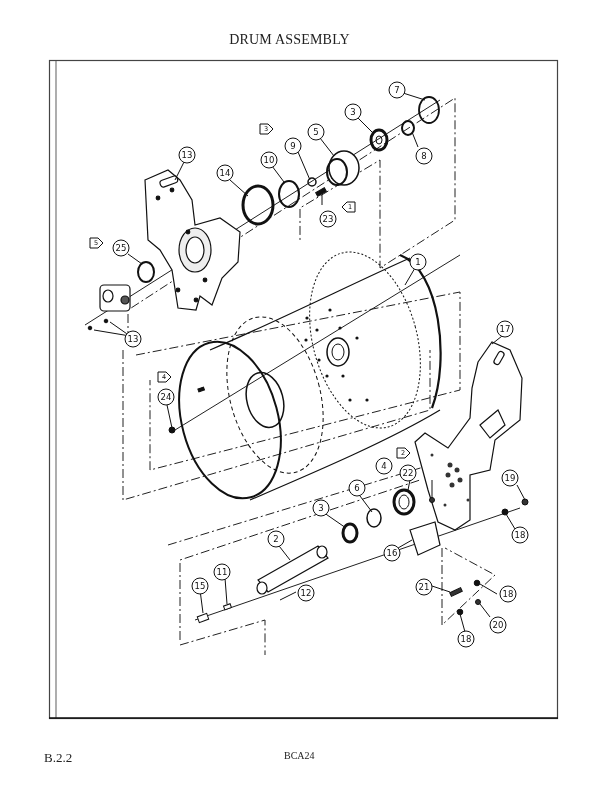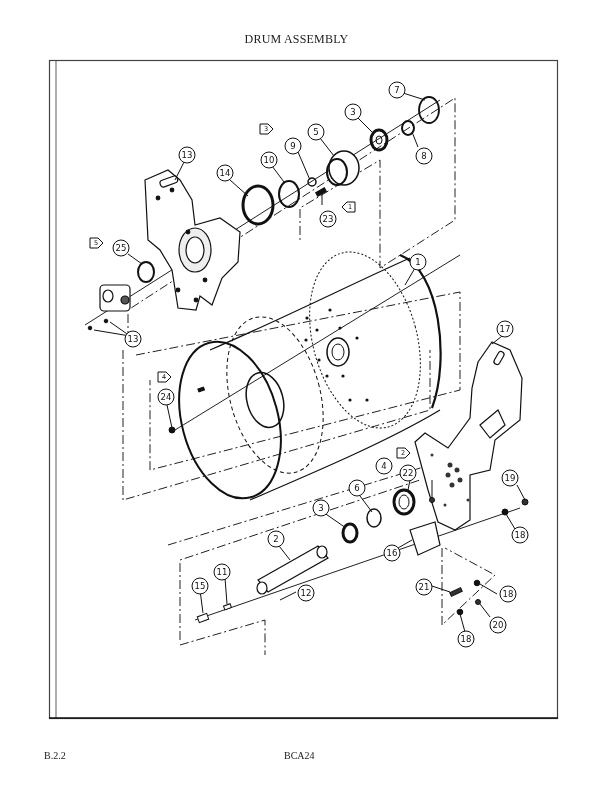--- a/index.html
+++ b/index.html
@@ -1,18 +1,18 @@
 <!DOCTYPE html>
 <html><head>
 <meta charset="utf-8">
 <style>
   html, body { margin:0; padding:0; background:#ffffff; }
   body { width:612px; height:792px; position:relative; overflow:hidden; font-family:"Liberation Serif", serif; color:#222; }
-  .title { position:absolute; top:32px; left:0; width:579px; text-align:center; font-size:12px; letter-spacing:0.2px;margin-left:7px; }
-  .footer-left { position:absolute; top:750px; left:44px; font-size:10px;font-family:Liberation Serif, serif; }
+  .title { position:absolute; top:32px; left:0; width:579px; text-align:center; font-size:14px; letter-spacing:0.2px; }
+  .footer-left { position:absolute; top:750px; left:44px; font-size:13px;font-family:Liberation Serif, serif; }
   .footer-center { position:absolute; top:750px; left:284px; font-size:10px; }
   svg.drawing { position:absolute; left:0; top:0; }
   .callout-text { font-family:"DejaVu Sans", sans-serif; font-size:8.5px; text-anchor:middle; dominant-baseline:central; fill:#111; }
   .flag-text { font-family:"DejaVu Sans", sans-serif; font-size:6.5px; text-anchor:middle; dominant-baseline:central; fill:#111; }
 </style>
 </head>
 <body>
 
 <div class="title">DRUM ASSEMBLY</div>
 

